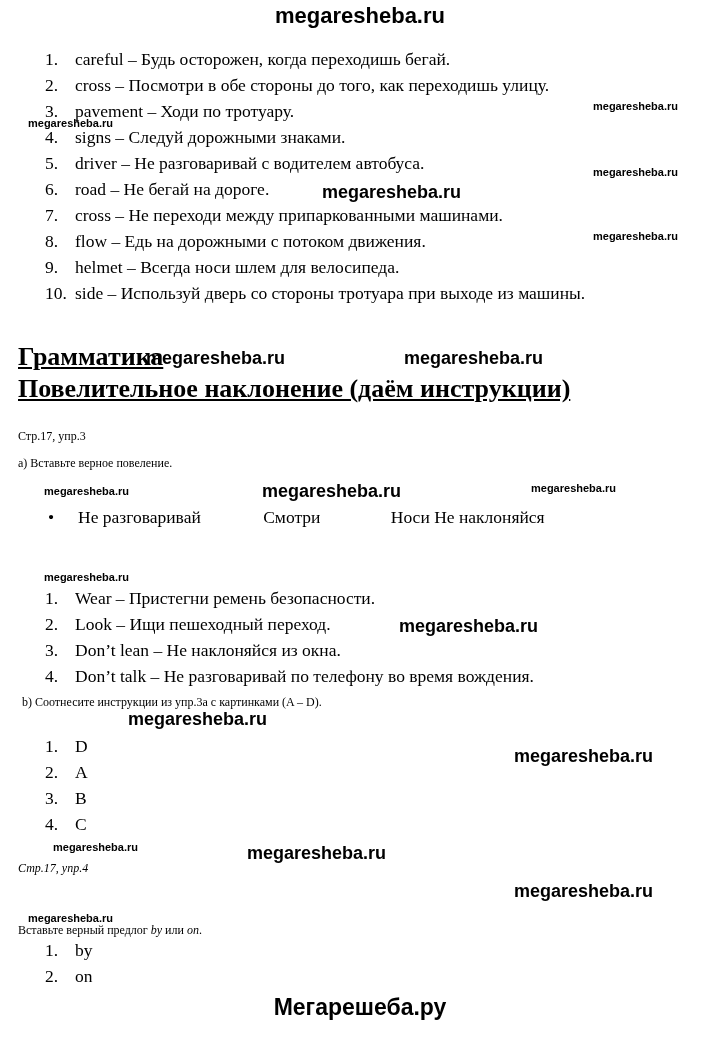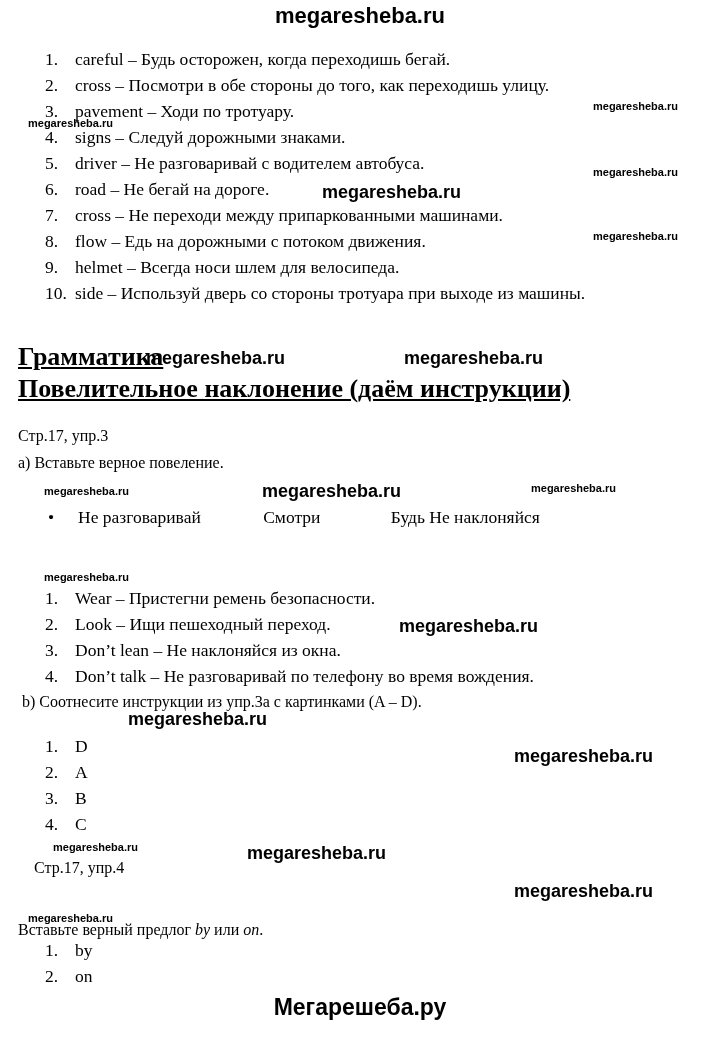--- a/index.html
+++ b/index.html
@@ -36,21 +36,21 @@
   }
   ol.num > li { counter-increment:n; position:relative; }
   ol.num > li::before {
     content: counter(n) ".";
     position:absolute; left:-30px; top:0;
   }
   ol.vocab { width:648px; }
   ol.vocab > li { text-align:justify; }
 
   .heading   { font-size:26px; font-weight:bold; line-height:24px;text-decoration:underline; }
-  .para      { font-size:16px; line-height:24px; }
+  .para      { font-size:12px; line-height:24px; }
   .it        { font-style:italic; }
 
   
   .word-bank {
     width:560px; padding-left:33px;
     font-size:17.5px; line-height:27px; position:absolute;
   }
   .word-bank .bullet { position:absolute; left:3px; top:0; }
   .word-bank .opt:nth-child(1) { margin-right:80px; }
   .word-bank .opt:nth-child(2) { margin-right:58px;font-family:Liberation Serif, serif; }
@@ -79,41 +79,41 @@
   <div class="abs heading" style="left:18px; top:345px;">Грамматика</div>
   <div class="abs heading" style="left:18px; top:377px;">Повелительное наклонение (даём инструкции)</div>
 
   <div class="abs para" style="left:18px; top:424px;">Стр.17, упр.3</div>
   <div class="abs para" style="left:18px; top:451px;">a) Вставьте верное повеление.</div>
 
   <div class="word-bank" style="left:45px; top:504px;">
     <span class="bullet">•</span>
     <span class="opt">Не разговаривай</span>
     <span class="opt">Смотри</span>
-    <span class="opt">Будь</span>
+    <span class="opt">Носи</span>
     <span class="opt">Не наклоняйся</span>
   </div>
 
   <ol class="abs num" style="left:45px; top:585px;">
     <li><span>Wear</span><span> – </span><span>Пристегни ремень безопасности.</span></li>
     <li><span>Look</span><span> – </span><span>Ищи пешеходный переход.</span></li>
     <li><span>Don’t lean</span><span> – </span><span>Не наклоняйся из окна.</span></li>
     <li><span>Don’t talk</span><span> – </span><span>Не разговаривай по телефону во время вождения.</span></li>
   </ol>
 
   <div class="abs para" style="left:22px; top:690px;">b) Соотнесите инструкции из упр.3а с картинками (A – D).</div>
 
   <ol class="abs num" style="left:45px; top:733px;">
     <li><span>D</span></li>
     <li><span>A</span></li>
     <li><span>B</span></li>
     <li><span>C</span></li>
   </ol>
 
-  <div class="abs para" style="left:34px; top:856px;">Стр.17, упр.4</div>
+  <div class="abs para" style="left:18px; top:856px;font-style:italic;">Стр.17, упр.4</div>
   <div class="abs para" style="left:18px; top:918px;"><span>Вставьте верный предлог </span><span class="it">by</span><span> или </span><span class="it">on</span><span>.</span></div>
 
   <ol class="abs num" style="left:45px; top:937px;">
     <li><span>by</span></li>
     <li><span>on</span></li>
   </ol>
 
   <div class="abs site-footer">Мегарешеба.ру</div>
 
   <span class="abs wm small" style="left:593px; top:100px;">megaresheba.ru</span>

